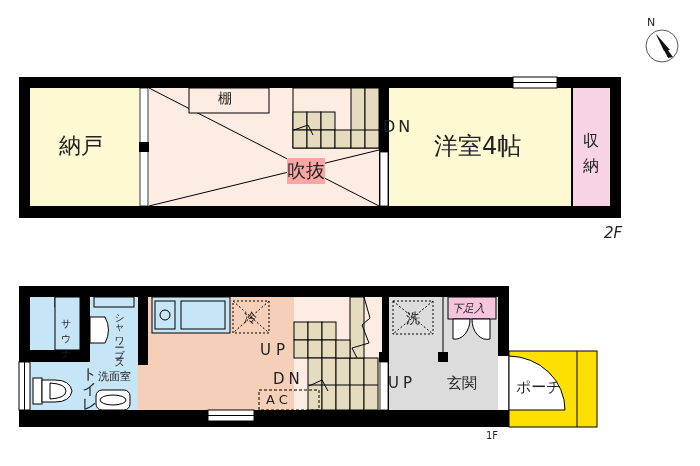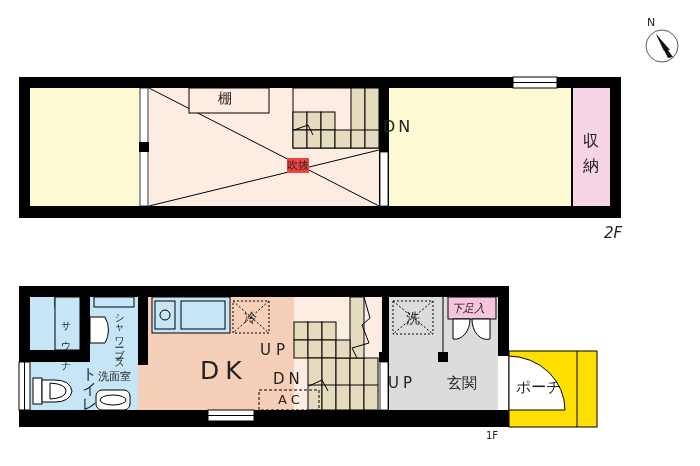--- a/index.html
+++ b/index.html
@@ -56,23 +56,25 @@
 
     <rect x="389" y="88" width="182" height="118" fill="#fdf9d3"></rect>
 
     <line x1="572" y1="88" x2="572" y2="206" stroke="#000" stroke-dasharray="3,2"></line>
     <rect x="573" y="88" width="37" height="118" fill="#f7d3e6"></rect>
 
     <rect x="513" y="77" width="44" height="11" fill="#fff" stroke="#000" stroke-width="1"></rect>
     <line x1="513" y1="82.5" x2="557" y2="82.5" stroke="#000"></line>
   </svg>
 
+  <span class="lbl" style="left:59px;top:131px;font-size:22px;">納戸</span>
   <span class="lbl" style="left:218px;top:90px;font-size:14px;">棚</span>
-  <span class="lbl" style="left:287px;top:158px;font-size:11px;background:#ef4444;">吹抜</span>
+  <span class="lbl" style="left:287px;top:158px;font-size:19px;background:#fca5a5;">吹抜</span>
   <span class="lbl" style="left:383px;top:117px;font-size:16px;letter-spacing:3px;">DN</span>
+  <span class="lbl" style="left:434px;top:130px;font-size:24px;">洋室4帖</span>
   <span class="lbl" style="left:583px;top:128px;font-size:16px;width:16px;white-space:normal;line-height:25px;">収納</span>
   <span class="lbl" style="left:604px;top:224px;font-size:15px;font-style:italic;">2F</span>
 </div>
 
 <div style="position:absolute;left:0;top:0;width:700px;height:466px;">
   <svg width="700" height="466" style="position:absolute;left:0;top:0;">
 
     <rect x="19" y="286" width="490" height="141" fill="#000"></rect>
 
     <rect x="30" y="297" width="108" height="113" fill="#c6e5f6"></rect>
@@ -150,28 +152,27 @@
     <rect x="498" y="356" width="11" height="54" fill="#fff"></rect>
 
     <rect x="208" y="410" width="46" height="11" fill="#fff" stroke="#000" stroke-width="1"></rect>
     <line x1="208" y1="415.5" x2="254" y2="415.5" stroke="#000"></line>
 
     <rect x="509" y="351" width="88" height="76" fill="#fde000" stroke="#000" stroke-width="1"></rect>
     <line x1="577" y1="351" x2="577" y2="427" stroke="#000"></line>
     <path d="M509,356 A57,54 0 0 1 565,410 L509,410 Z" fill="#fff" stroke="#000"></path>
   </svg>
 
-  <span class="lbl" style="left:61px;top:316px;font-size:10px;width:11px;white-space:normal;line-height:20px;">サウナ</span>
+  <span class="lbl" style="left:61px;top:316px;font-size:10px;width:11px;white-space:normal;line-height:15px;">サウナ</span>
   <span class="lbl" style="left:101px;top:307px;font-size:10px;width:24px;white-space:normal;line-height:11px;writing-mode:vertical-rl;">シャワーブース</span>
   <span class="lbl" style="left:82px;top:367px;font-size:15px;width:14px;white-space:normal;line-height:15px;">トイレ</span>
   <span class="lbl" style="left:98px;top:369px;font-size:11px;">洗面室</span>
   <span class="lbl" style="left:244px;top:309px;font-size:13px;">冷</span>
-  <span class="lbl" style="left:200px;top:356px;font-size:25px;letter-spacing:6px;">DK</span>
   <span class="lbl" style="left:260px;top:341px;font-size:15px;letter-spacing:5px;">UP</span>
   <span class="lbl" style="left:273px;top:370px;font-size:15px;letter-spacing:4px;">DN</span>
-  <span class="lbl" style="left:278px;top:392px;font-size:13px;letter-spacing:4px;">AC</span>
+  <span class="lbl" style="left:266px;top:392px;font-size:13px;letter-spacing:4px;">AC</span>
   <span class="lbl" style="left:406px;top:310px;font-size:14px;">洗</span>
   <span class="lbl" style="left:452px;top:301px;font-size:11px;font-style:italic;">下足入</span>
   <span class="lbl" style="left:388px;top:374px;font-size:15px;letter-spacing:4px;">UP</span>
   <span class="lbl" style="left:447px;top:374px;font-size:15px;">玄関</span>
   <span class="lbl" style="left:516px;top:378px;font-size:15px;">ポーチ</span>
   <span class="lbl" style="left:486px;top:430px;font-size:10px;">1F</span>
 </div>
 
 </body></html>

